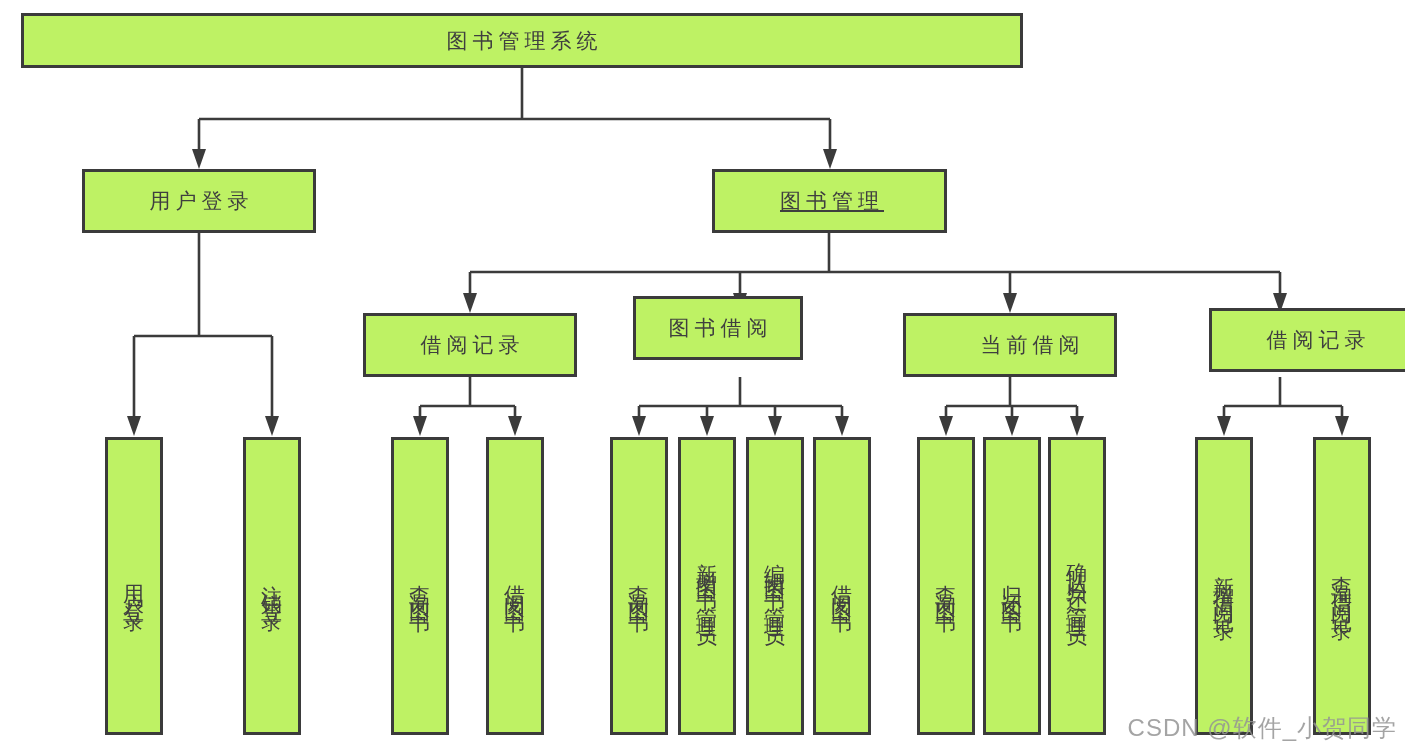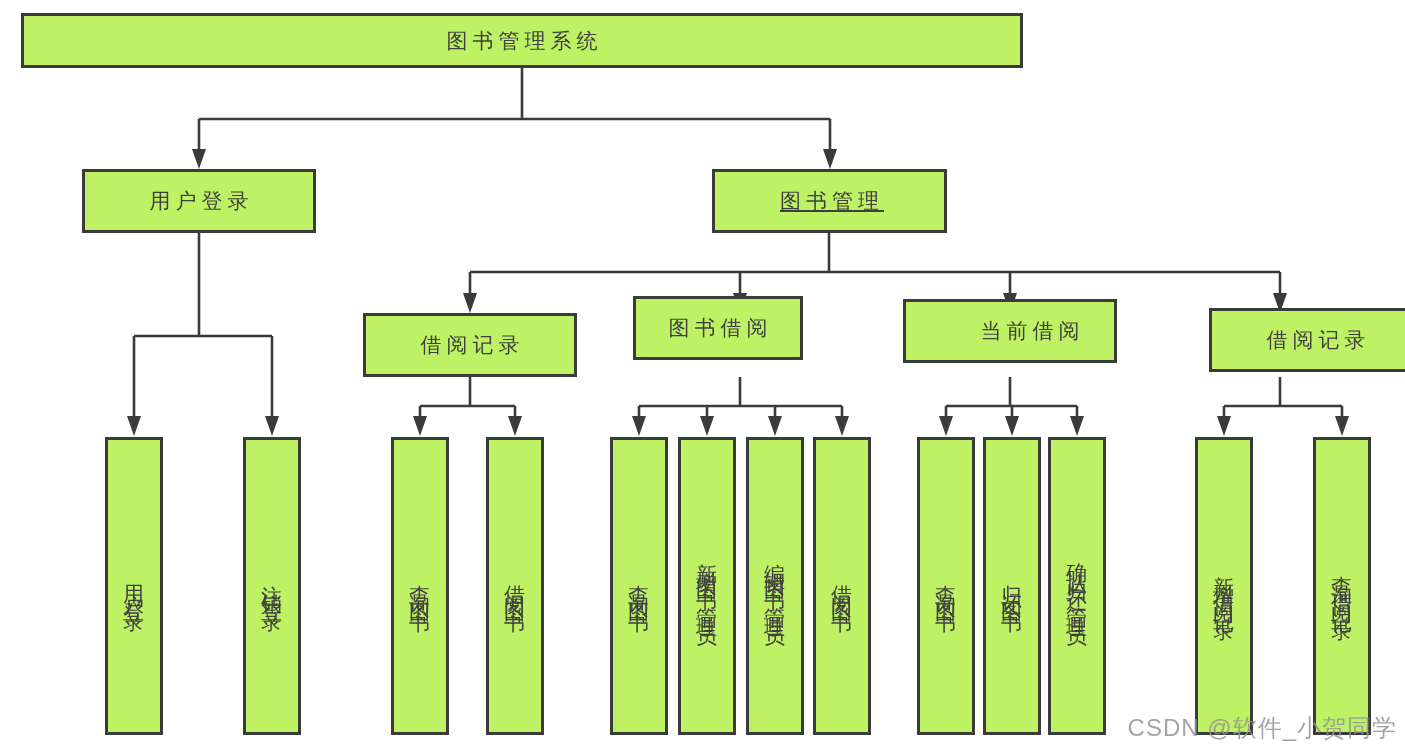--- a/index.html
+++ b/index.html
@@ -105,21 +105,21 @@
   <div class="node hbox" style="left:712px; top:169px; width:235px; height:64px;text-decoration:underline;">
     <span class="label">图书管理</span>
   </div>
 
   <div class="node hbox" style="left:363px; top:313px; width:214px; height:64px;">
     <span class="label">借阅记录</span>
   </div>
   <div class="node hbox" style="left:633px; top:296px; width:170px; height:64px;text-align:center;">
     <span class="label">图书借阅</span>
   </div>
-  <div class="node hbox" style="left:903px; top:299px; width:214px; height:64px;padding-left:40px;">
+  <div class="node hbox" style="left:903px; top:313px; width:214px; height:64px;padding-left:40px;">
     <span class="label">当前借阅</span>
   </div>
   <div class="node hbox" style="left:1173px; top:308px; width:214px; height:64px;margin-left:36px;">
     <span class="label">借阅记录</span>
   </div>
 
   <div class="node vbox" style="left:105px; top:437px; width:58px; height:298px;">
     <span class="label">用户登录</span>
   </div>
   <div class="node vbox" style="left:243px; top:437px; width:58px; height:298px;">

